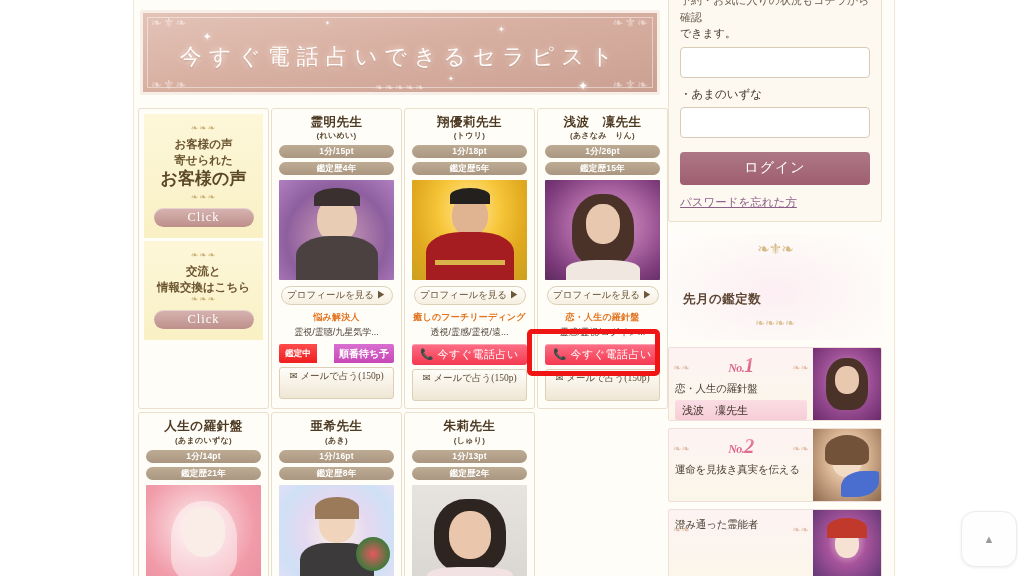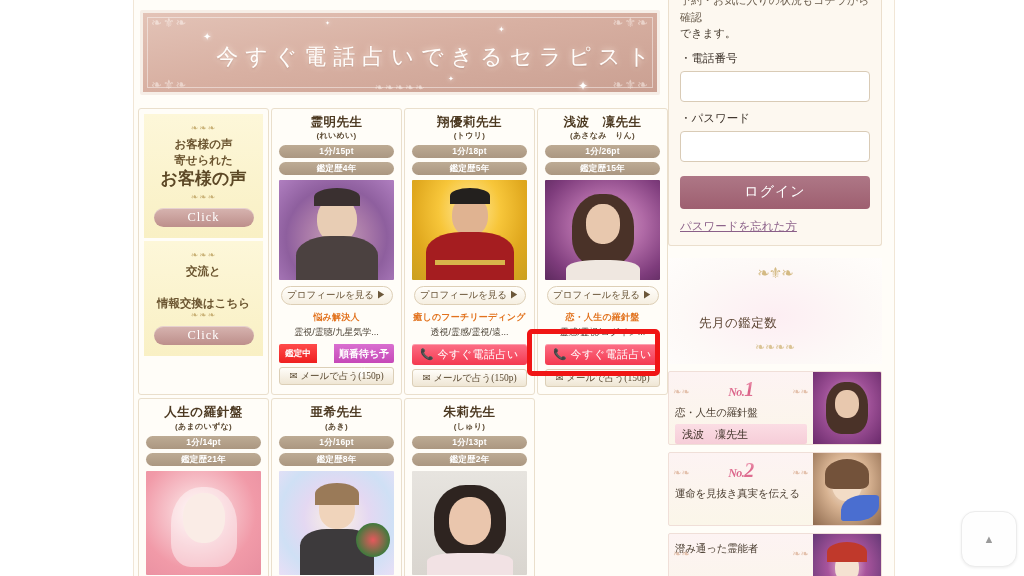--- a/index.html
+++ b/index.html
@@ -26,21 +26,21 @@
     border: 3px solid #f6eee7;
     border-radius: 2px;
     overflow: hidden;
   }
   .banner-inner {
     position: absolute; inset: 4px;
     border: 1px solid rgba(255,255,255,.45);
   }
   .banner-title {
     position: absolute; left: 0; right: 0; top: 29px;
-    text-align: right;
+    text-align: center;
     font-family: "Liberation Serif", "DejaVu Serif", serif;
     font-size: 22px; letter-spacing: 7px; color: #fffdfb;
     text-shadow: 0 0 6px rgba(255,240,230,.95), 0 1px 2px rgba(120,70,55,.35);
   }
   .flourish {
     position: absolute; font-size: 13px; color: rgba(255,250,245,.5);
     font-family: "DejaVu Serif", serif; letter-spacing: 1px;
   }
   .fl-tl { left: 8px;  top: 2px; }
   .fl-tr { right: 8px; top: 2px; }
@@ -158,21 +158,21 @@
     font-family: "Liberation Serif", serif;
   }
   .btn-call {
     margin-top: 5px; height: 21px; border-radius: 3px;
     background: linear-gradient(180deg,#fc6f86 0%,#f4394f 100%);
     color: #fff; font-size: 11px; line-height: 21px; text-align: center;
     font-family: "Liberation Serif", serif; letter-spacing: .5px;
     box-shadow: inset 0 1px 0 rgba(255,255,255,.35);
   }
   .btn-mail {
-    margin-top: 4px; height: 18px; border-radius: 3px;
+    margin-top: 4px; height: 32px; border-radius: 3px;
     background: linear-gradient(180deg,#fffdf9 0%,#efe6d4 100%);
     border: 1px solid #dccfb7;
     color: #5b4a32; font-size: 9.5px; line-height: 17px; text-align: center;
     font-family: "Liberation Serif", serif;
   }
   .ic { margin-right: 3px; }
 
   
   .hl-box {
     position: absolute; left: 527px; top: 329px; width: 133px; height: 47px;
@@ -221,23 +221,23 @@
     position: absolute; left: 50%; top: 6px; transform: translateX(-50%);
     font-size: 15px; color: #cdb070; letter-spacing: -1px; opacity: .85;
     font-family: "DejaVu Serif", serif;
   }
   .b10-orn-bot {
     position: absolute; left: 50%; bottom: 10px; transform: translateX(-50%);
     font-size: 12px; color: #d2b77d; opacity: .8;
     font-family: "DejaVu Serif", serif;
   }
   .b10-label {
-    position: absolute; left: 31px; top: 57px;
+    position: absolute; left: 15px; top: 57px;
     font-family: "Liberation Serif", serif; font-size: 12.5px;
-    color: #5c4533; font-weight: normal; letter-spacing: .5px;
+    color: #5c4533; font-weight: bold; letter-spacing: .5px;
   }
   .b10-best {
     position: absolute; left: 97px; top: 40px;
     font-family: "Liberation Serif", serif; font-style: italic;
     font-size: 31px; font-weight: bold;
     background: linear-gradient(180deg,#e7c98c 0%,#b99152 55%,#d9b877 100%);
     -webkit-background-clip: text; background-clip: text;
     -webkit-text-fill-color: transparent; color: #bc9555;
     letter-spacing: -1px;
   }
@@ -319,21 +319,21 @@
           <div class="promo-orn">❧❧❧</div>
           <div class="promo-l1">お客様の声</div>
           <div class="promo-l1" style="margin-top:0">寄せられた</div>
           <div class="promo-big">お客様の声</div>
           <div class="promo-orn">❧❧❧</div>
           <span class="click-btn">Click</span>
         </div>
         <div class="promo-box">
           <div class="promo-orn">❧❧❧</div>
           <div class="promo-l1">交流と</div>
-          <div class="promo-l1" style="margin-top:16px">情報交換はこちら</div>
+          <div class="promo-l1" style="margin-top:0">情報交換はこちら</div>
           <div class="promo-orn">❧❧❧</div>
           <span class="click-btn">Click</span>
         </div>
       </div>
 
       <div class="t-card">
         <div class="t-name">霊明先生</div>
         <div class="t-kana">(れいめい)</div>
         <div class="t-pill">1分/15pt</div>
         <div class="t-pill">鑑定歴4年</div>
@@ -441,23 +441,22 @@
 
   <div class="hl-box"></div>
 
   <div class="right-col">
 
     <div class="login-panel">
       <div class="login-note">
         <span class="cut">予約・お気に入りの状況もコチラから確認</span>
         <span>できます。</span>
       </div>
-      <div class="field-label">・電話番号</div>
       <input class="field-input" type="text" placeholder="" style="">
-      <div class="field-label">・パスワード</div>
+      <div class="field-label">・あまのいずな</div>
       <input class="field-input" type="password" placeholder="" style="">
       <button class="login-btn">ログイン</button>
       <a class="forgot" href="#">パスワードを忘れた方</a>
     </div>
 
     <div class="best10">
       <div class="b10-orn-top">❧⚜❧</div>
       <div class="b10-label">先月の鑑定数</div>
       <div class="b10-orn-bot">❧❧❧❧</div>
     </div>

